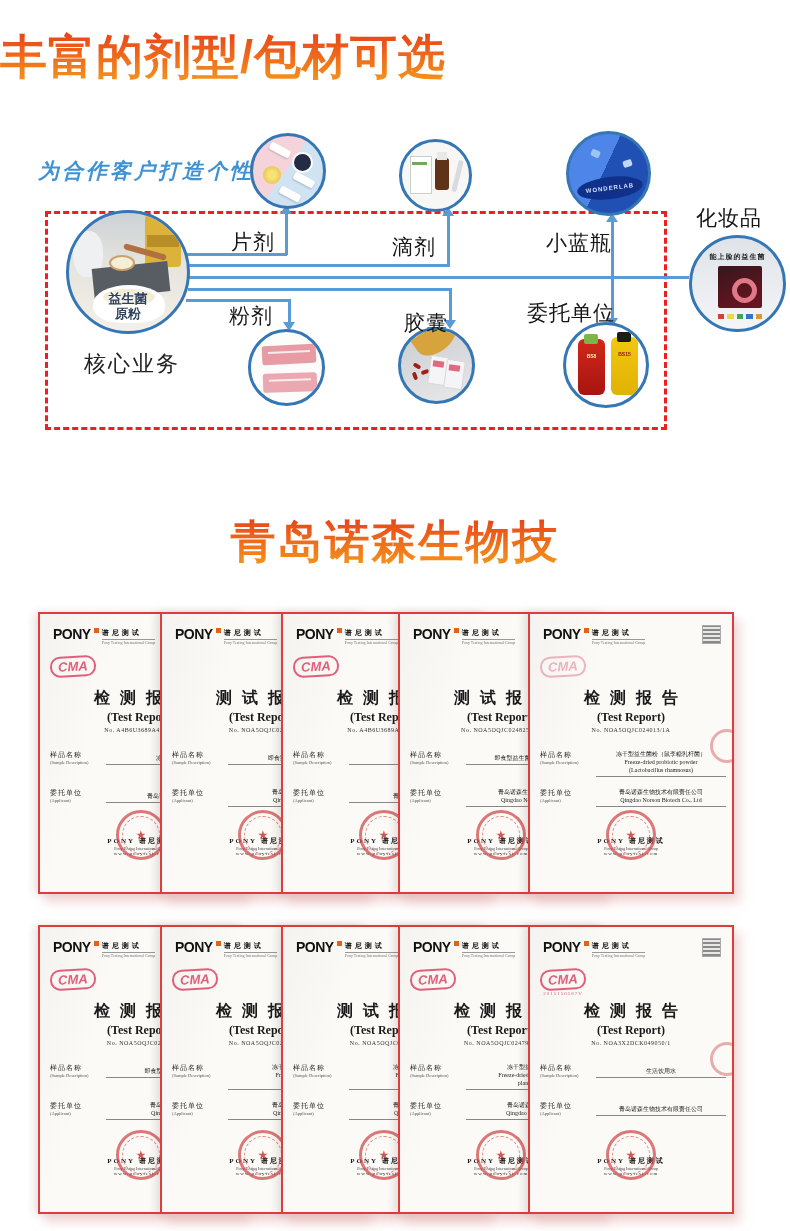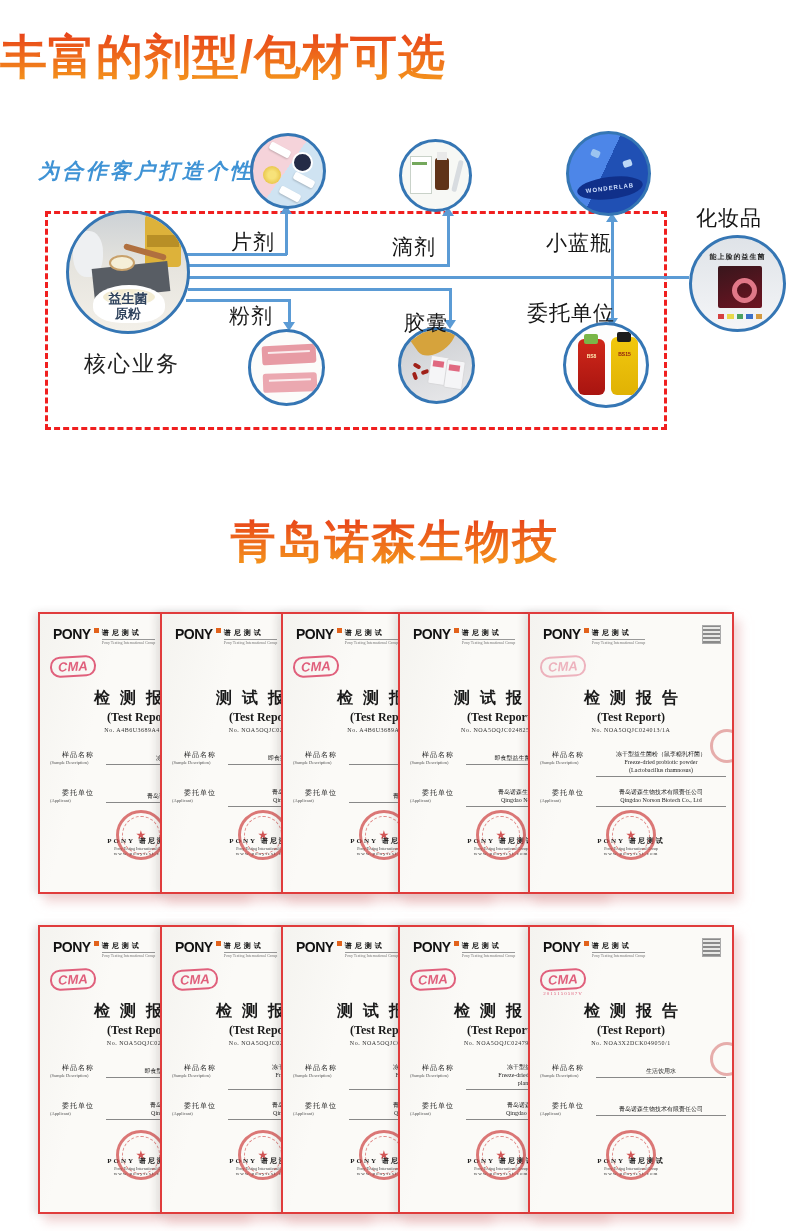--- a/index.html
+++ b/index.html
@@ -128,21 +128,21 @@
     transform:rotate(-3deg);}
   .c-cma-no{display:block;font-size:5px;color:#e0607c;margin-top:1px;letter-spacing:1px;}
   .c-title{position:absolute;left:0;top:74px;width:100%;text-align:center;font-size:16px;font-weight:700;
     color:#1a1a1a;letter-spacing:10px;text-indent:10px;}
   .c-sub{position:absolute;left:0;top:96px;width:100%;text-align:center;font-size:12px;font-weight:700;color:#1a1a1a;}
   .c-no{position:absolute;left:0;top:113px;width:100%;text-align:center;font-size:6px;color:#333;letter-spacing:.5px;}
   .c-field{position:absolute;left:10px;width:186px;display:flex;}
   .c-f1{top:136px;}
   .c-f2{top:174px;}
   .c-fl{width:56px;display:flex;flex-direction:column;}
-  .c-fl .l1{font-size:7px;color:#222;letter-spacing:1px;text-align:center;}
+  .c-fl .l1{font-size:7px;color:#222;letter-spacing:1px;}
   .c-fl .l2{font-size:4.5px;color:#555;}
   .c-fv{flex:1;border-bottom:1px solid #888;display:flex;flex-direction:column;align-items:center;
     justify-content:flex-end;padding-bottom:2px;}
   .c-fv span{font-size:6px;color:#222;line-height:8px;text-align:center;}
   .c-stampwrap{position:absolute;left:0;bottom:16px;width:100%;height:66px;}
   .c-stext{position:absolute;left:0;top:26px;width:100%;display:flex;flex-direction:column;align-items:center;}
   .c-stext .s1{font-size:7px;font-weight:700;color:#222;letter-spacing:2px;}
   .c-stext .s2{font-size:4px;color:#444;}
   .c-stext .s3{font-size:5px;color:#333;letter-spacing:1px;}
   .c-seal{position:absolute;left:50%;top:0;transform:translateX(-50%);width:44px;height:44px;border-radius:50%;

